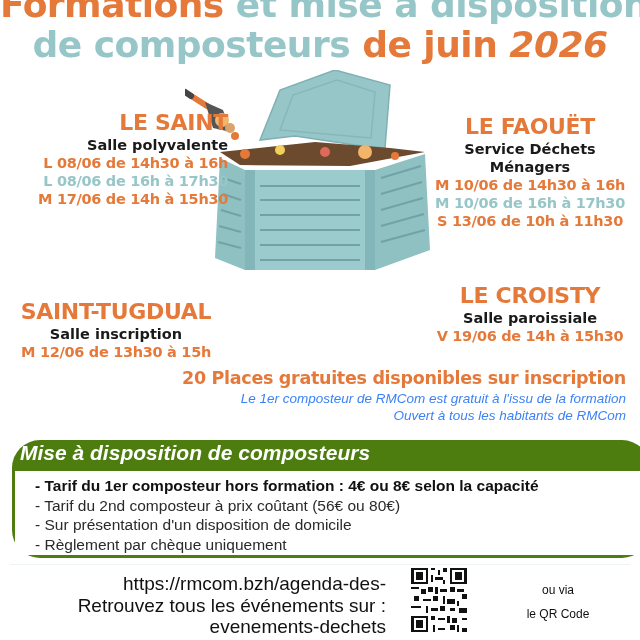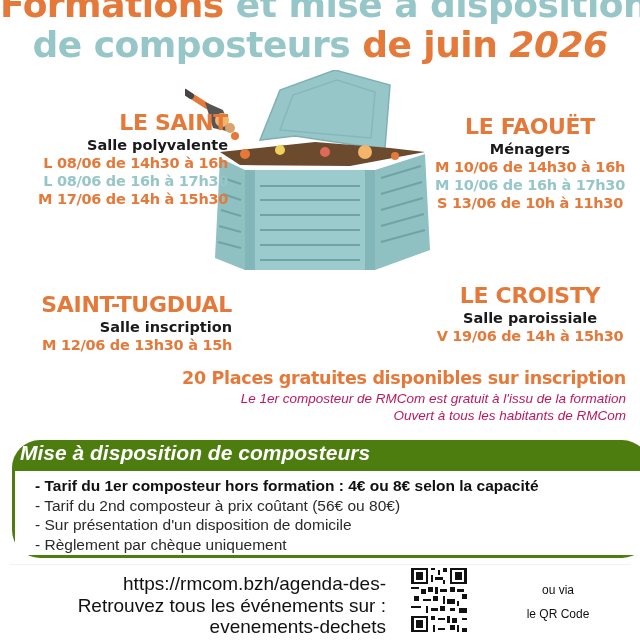--- a/index.html
+++ b/index.html
@@ -13,28 +13,28 @@
   #title2 { top: 24px; font-size: 36px; }
   .year { font-style: italic; margin-top: 28px; }
 
   .site { text-align: center; white-space: nowrap; font-family: "DejaVu Sans", sans-serif; font-weight: bold; }
   .site .name { font-size: 22px; line-height: 26px; letter-spacing: -0.3px; }
   .site .venue { font-size: 14.5px; line-height: 18px; color: #1a1a1a; }
   .site .slot { font-size: 14.5px; line-height: 18px; letter-spacing: -0.3px; }
 
   #site-lesaint { left: 2px; top: 110px; width: 226px; text-align: right; }
   #site-lefaouet { left: 420px; top: 114px; width: 220px; }
-  #site-sainttugdual { left: 0px; top: 292px; width: 232px; text-align: right; }
+  #site-sainttugdual { left: 0px; top: 299px; width: 232px; }
   #site-lecroisty { left: 420px; top: 283px; width: 220px; }
 
   #composter { left: 185px; top: 70px; width: 270px; height: 200px; }
 
   #places { right: 14px; top: 366px; text-align: right; white-space: nowrap; }
   #places .headline { font-family: "DejaVu Sans", sans-serif; font-weight: bold; font-size: 17.5px; line-height: 24px; color: #e5793a; letter-spacing: -0.3px; }
-  #places .note { font-style: italic; font-size: 13.5px; line-height: 17px; color: #be185d; }
+  #places .note { font-style: italic; font-size: 13.5px; line-height: 17px; color: #3b82f6; }
 
   #box { left: 12px; top: 440px; width: 638px; height: 118px; background: #4d7c0f; box-sizing: border-box; border-radius: 28px; }
   #box .box-title { position: absolute; left: 8px; top: 1px; font-size: 21px; font-style: italic; font-weight: bold; color: #ffffff; white-space: nowrap; font-family: "Liberation Sans", sans-serif; }
   #box .box-body { position: absolute; left: 3px; top: 31px; right: 3px; bottom: 3px; background: #ffffff; padding: 5px 0 0 20px; box-sizing: border-box; }
   #box .item { font-size: 15.5px; line-height: 19.5px; color: #2a2a2a; white-space: nowrap; font-family: "Liberation Sans", sans-serif; }
   #box .item.bold { font-weight: bold; color: #111; }
 
   #footer-line { left: 10px; top: 564px; width: 620px; height: 1px; background: #eef3f4; }
 
   #footer-text { left: 10px; top: 573px; width: 376px; text-align: right; font-size: 19px; line-height: 21.5px; color: #111; white-space: nowrap; font-family: "Liberation Sans", sans-serif; }
@@ -102,20 +102,21 @@
 <div id="site-lesaint" class="abs site">
   <div class="name orange">LE SAINT</div>
   <div class="venue">Salle polyvalente</div>
   <div class="slot orange">L 08/06 de 14h30 à 16h</div>
   <div class="slot teal">L 08/06 de 16h à 17h30</div>
   <div class="slot orange">M 17/06 de 14h à 15h30</div>
 </div>
 
 <div id="site-lefaouet" class="abs site">
   <div class="name orange">LE FAOUËT</div>
+  <div class="venue">Service Déchets</div>
   <div class="venue">Ménagers</div>
   <div class="slot orange">M 10/06 de 14h30 à 16h</div>
   <div class="slot teal">M 10/06 de 16h à 17h30</div>
   <div class="slot orange">S 13/06 de 10h à 11h30</div>
 </div>
 
 <div id="site-sainttugdual" class="abs site">
   <div class="name orange">SAINT-TUGDUAL</div>
   <div class="venue">Salle inscription</div>
   <div class="slot orange">M 12/06 de 13h30 à 15h</div>

